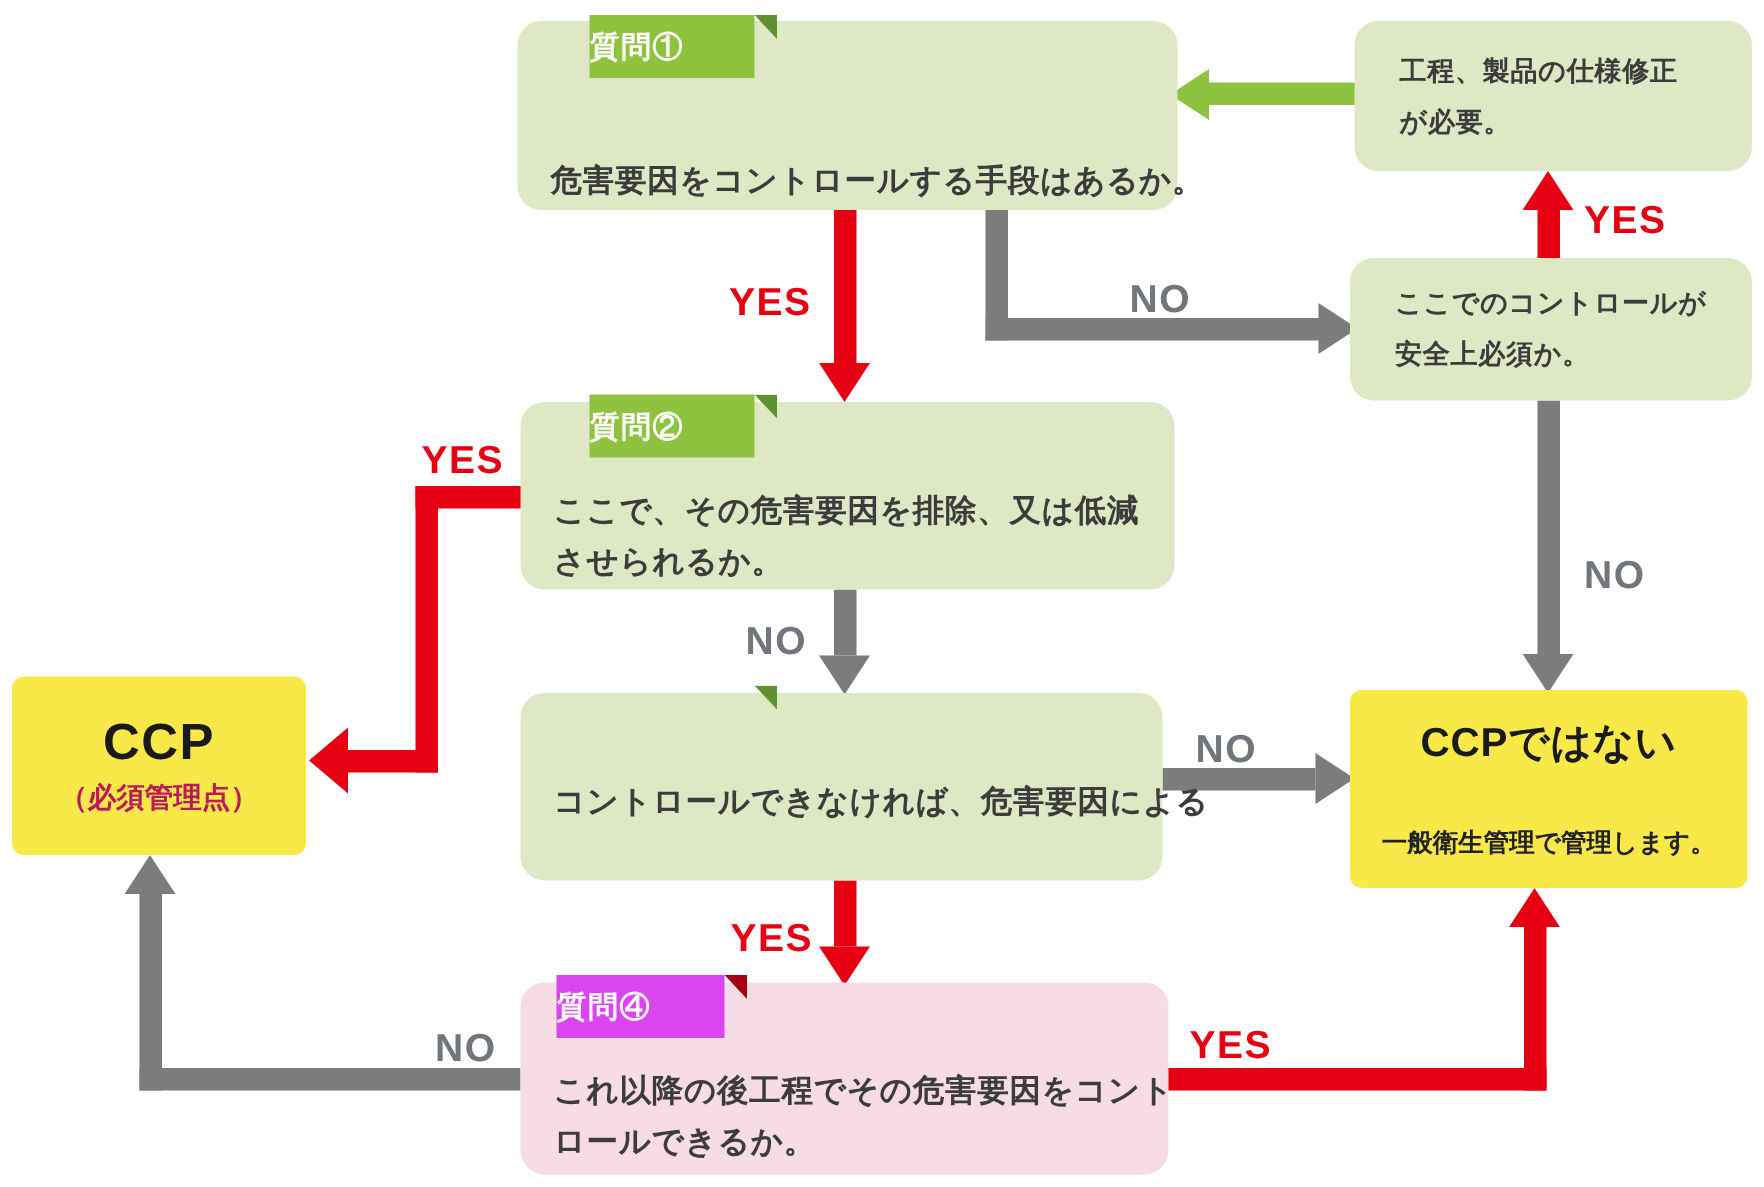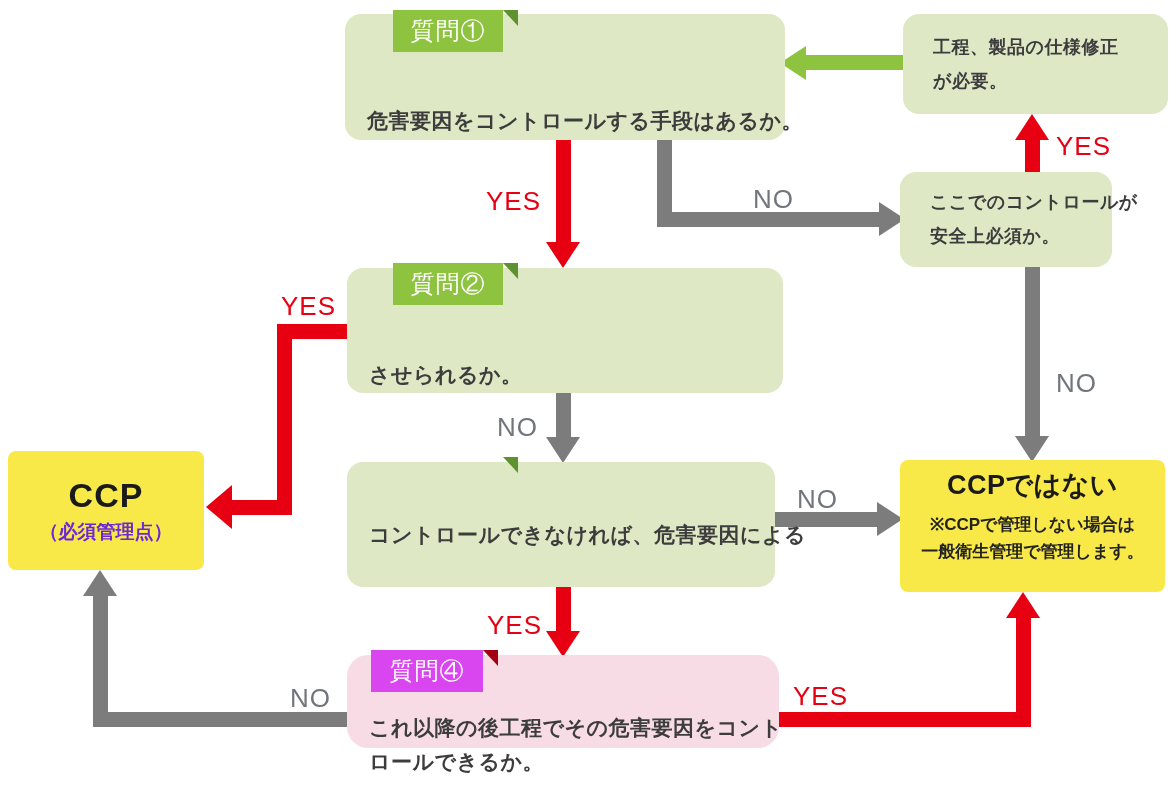--- a/index.html
+++ b/index.html
@@ -14,47 +14,47 @@
   .qtext{
     position:absolute;left:22px;top:56px;font-size:21px;font-weight:600;
     color:#3c3c3c;line-height:34px;letter-spacing:0.5px;white-space:nowrap;
   }
   .btext{
     position:absolute;font-size:18px;font-weight:600;color:#3c3c3c;
     line-height:34px;letter-spacing:0.5px;white-space:nowrap;
   }
   .badge{
     position:absolute;width:110px;height:42px;display:flex;align-items:center;
-    justify-content:center;color:#ffffff;font-weight:400;font-size:24px;
+    justify-content:flex-start;color:#ffffff;font-weight:700;font-size:20px;
     letter-spacing:1px;z-index:3;white-space:nowrap;
   }
   .badge.green{background:#8dc33e;}
   .badge.red{background:#d946ef;}
   .fold{position:absolute;width:15px;height:16px;z-index:3;clip-path:polygon(0 0,100% 0,100% 100%);}
   .fold.green{background:#5e9130;}
   .fold.red{background:#a30014;}
   .hline,.vline{position:absolute;z-index:1;}
   .red-bg{background:#e60012;}
   .gray-bg{background:#7c7c7c;}
   .green-bg{background:#8dc33e;}
   .head{position:absolute;width:0;height:0;z-index:1;}
   .h-down-red{border-left:17px solid transparent;border-right:17px solid transparent;border-top:26px solid #e60012;}
   .h-down-gray{border-left:17px solid transparent;border-right:17px solid transparent;border-top:26px solid #7c7c7c;}
   .h-up-red{border-left:17px solid transparent;border-right:17px solid transparent;border-bottom:26px solid #e60012;}
   .h-up-gray{border-left:17px solid transparent;border-right:17px solid transparent;border-bottom:26px solid #7c7c7c;}
   .h-right-gray{border-top:17px solid transparent;border-bottom:17px solid transparent;border-left:26px solid #7c7c7c;}
   .h-left-red{border-top:22px solid transparent;border-bottom:22px solid transparent;border-right:26px solid #e60012;}
   .h-left-green{border-top:17px solid transparent;border-bottom:17px solid transparent;border-right:26px solid #8dc33e;}
-  .lbl{position:absolute;font-size:26px;font-weight:400;letter-spacing:1px;z-index:2;white-space:nowrap;}
+  .lbl{position:absolute;font-size:26px;font-weight:700;letter-spacing:1px;z-index:2;white-space:nowrap;}
   .lbl.yes{color:#e60012;}
   .lbl.no{color:#71767c;}
   .ccp-content{position:absolute;inset:0;display:flex;flex-direction:column;align-items:center;justify-content:center;}
   .ccp-title{font-size:34px;font-weight:700;color:#1a1a1a;letter-spacing:1px;}
-  .ccp-sub{font-size:19px;font-weight:600;color:#6d28d9;margin-top:4px;white-space:nowrap;}
-  .notccp-title{font-size:27px;font-weight:700;color:#1a1a1a;text-align:center;margin-top:7px;letter-spacing:0.5px;white-space:nowrap;}
+  .ccp-sub{font-size:19px;font-weight:600;color:#be185d;margin-top:4px;white-space:nowrap;}
+  .notccp-title{font-size:27px;font-weight:700;color:#1a1a1a;text-align:center;margin-top:17px;letter-spacing:0.5px;white-space:nowrap;}
   .notccp-note{font-size:17px;font-weight:600;color:#222222;text-align:center;line-height:27px;margin-top:8px;white-space:nowrap;}
 </style>
 </head>
 <body>
 
 <div id="stage">
 
   <div class="hline green-bg" style="left:804px;top:55px;width:100px;height:15px;"></div>
   <div class="head h-left-green" style="left:780px;top:46px;"></div>
 
@@ -114,64 +114,64 @@
   </div>
   <div class="fold green" style="left:503px;top:10px;"></div>
 
   <div class="box green" style="left:903px;top:14px;width:265px;height:100px;">
     <div class="btext" style="left:30px;top:16px;">
       <span>工程、製品の仕様修正</span><br>
       <span>が必要。</span>
     </div>
   </div>
 
-  <div class="box green" style="left:900px;top:172px;width:212px;height:95px;text-decoration:underline;">
+  <div class="box green" style="left:900px;top:172px;width:268px;height:95px;text-decoration:underline;">
     <div class="btext" style="left:30px;top:13px;">
       <span>ここでのコントロールが</span><br>
       <span>安全上必須か。</span>
     </div>
   </div>
 
   <div class="box green" style="left:347px;top:268px;width:436px;height:125px;">
     <div class="qtext">
-      <br>
+      <span>ここで、その危害要因を排除、又は低減</span><br>
       <span>させられるか。</span>
     </div>
   </div>
   <div class="badge green" style="left:393px;top:263px;">
     <span>質問②</span>
   </div>
   <div class="fold green" style="left:503px;top:263px;"></div>
 
   <div class="box green" style="left:347px;top:462px;width:428px;height:125px;">
     <div class="qtext">
       <span>コントロールできなければ、危害要因による</span><br>
     </div>
   </div>
   <div class="fold green" style="left:503px;top:457px;"></div>
 
-  <div class="box pink" style="left:347px;top:655px;width:432px;height:93px;border-radius:21px;">
+  <div class="box pink" style="left:347px;top:655px;width:432px;height:128px;">
     <div class="qtext">
       <span>これ以降の後工程でその危害要因をコント</span><br>
       <span>ロールできるか。</span>
     </div>
   </div>
   <div class="badge red" style="left:371px;top:650px;width:112px;">
     <span>質問④</span>
   </div>
   <div class="fold red" style="left:483px;top:650px;"></div>
 
   <div class="box yellow" style="left:8px;top:451px;width:196px;height:119px;">
     <div class="ccp-content">
       <div class="ccp-title">CCP</div>
       <div class="ccp-sub">（必須管理点）</div>
     </div>
   </div>
 
   <div class="box yellow" style="left:900px;top:460px;width:265px;height:132px;">
     <div class="notccp-title">CCPではない</div>
     <div class="notccp-note">
-      <span>※CCPで管理しない場合は</span><br>
+      <br>
       <span>一般衛生管理で管理します。</span>
     </div>
   </div>
 
 </div>
 
 </body></html>

